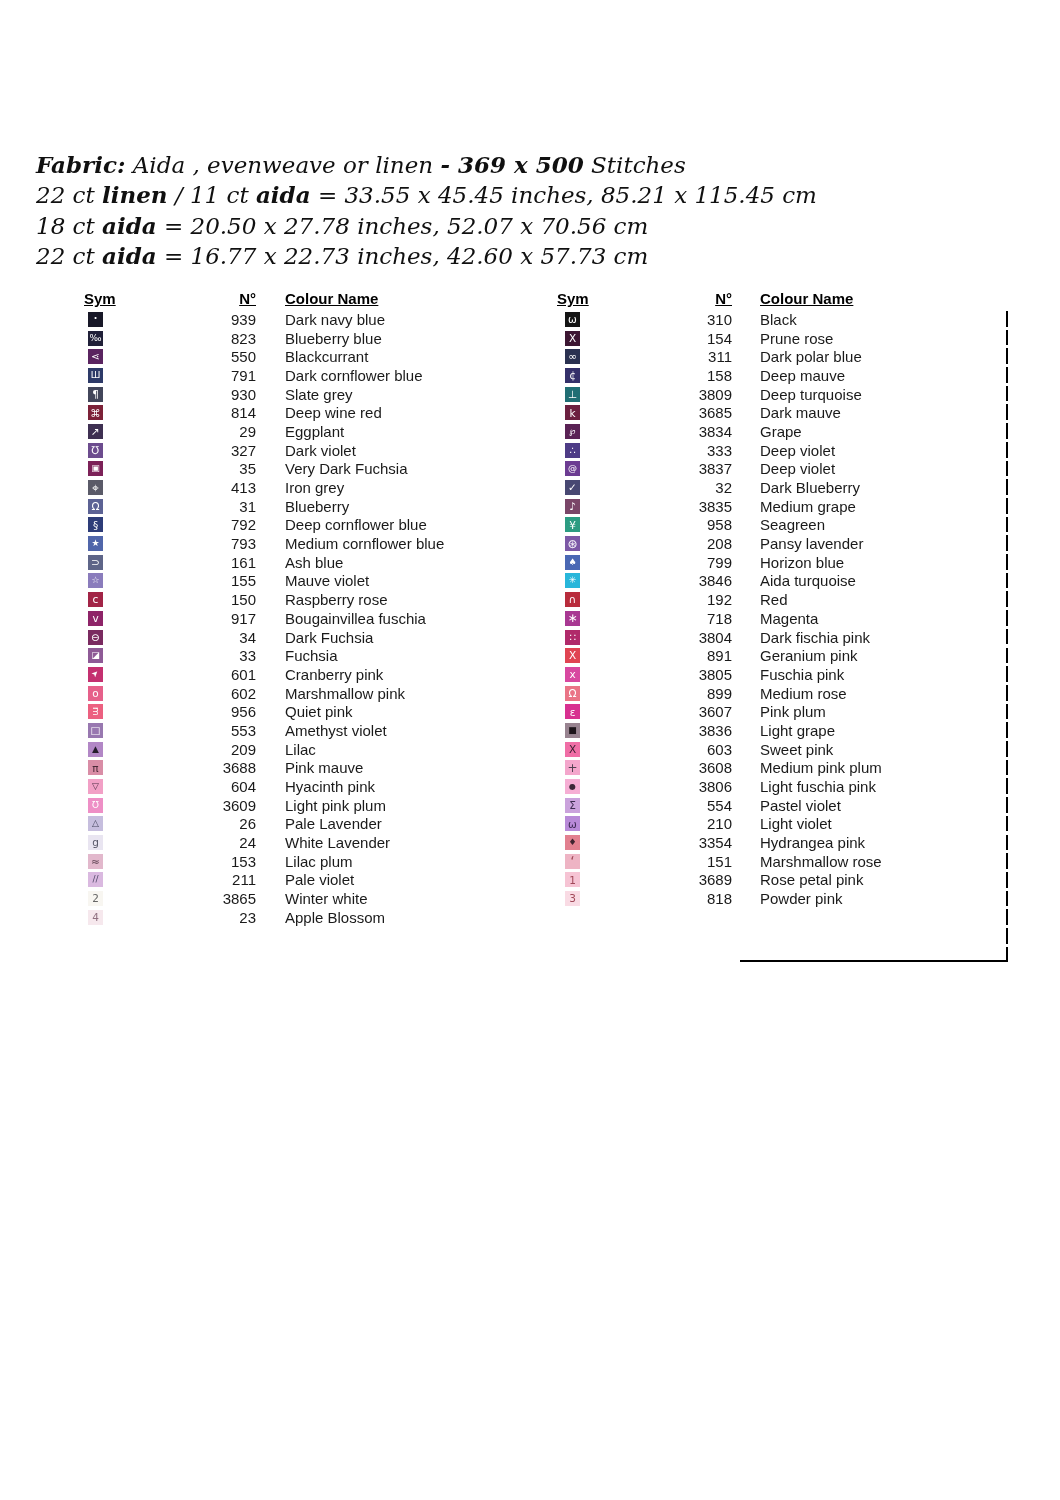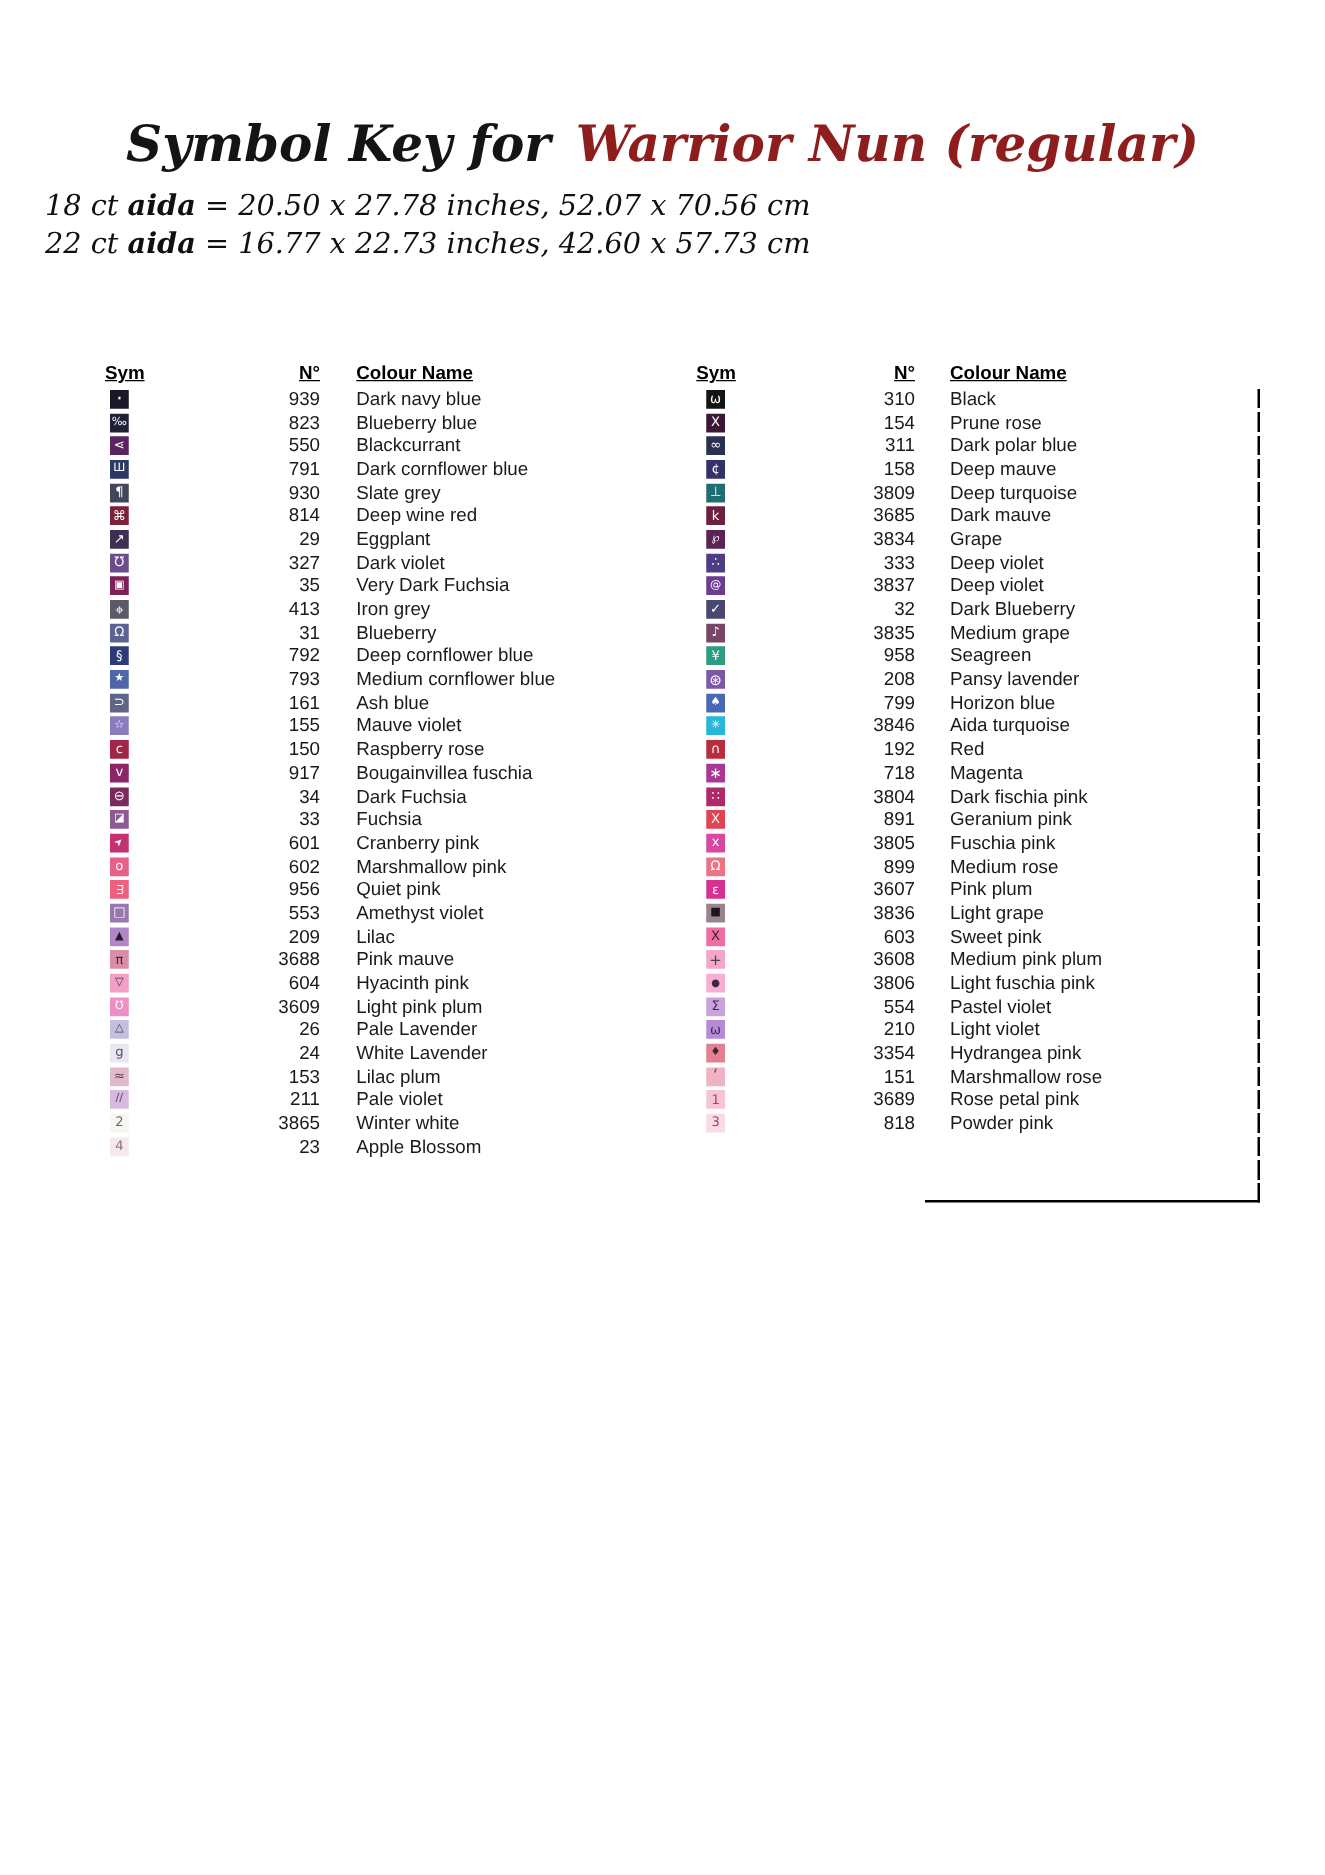--- a/index.html
+++ b/index.html
@@ -45,25 +45,24 @@
   
   .vline{position:absolute;left:1006px;top:311px;width:2px;height:651px;
          background:repeating-linear-gradient(180deg,#000 0px,#000 15.6px,transparent 15.6px,transparent 18.7px);}
   .hline{position:absolute;left:740px;top:960px;width:268px;height:2px;background:#000;}
 </style>
 </head>
 <body>
 
 <div class="page">
 
-  <div class="title-line">
-    <span class="title-black">Symbol Key for</span><span class="title-red">Warrior Nun (regular)</span>
-  </div>
 
   <div class="fabric" id="fabric-block">
+      <div class="fline"><span class="bseg">Fabric:</span><span>  Aida , evenweave or  linen </span><span class="bseg">- 369 x 500</span><span> Stitches</span></div>
+      <div class="fline"><span>22 ct </span><span class="bseg">linen</span><span> / 11 ct </span><span class="bseg">aida</span><span> = 33.55 x 45.45 inches, 85.21 x 115.45 cm</span></div>
       <div class="fline"><span>18 ct </span><span class="bseg">aida</span><span>  = 20.50 x 27.78 inches, 52.07 x 70.56 cm</span></div>
       <div class="fline"><span>22 ct </span><span class="bseg">aida</span><span> = 16.77 x 22.73 inches, 42.60 x 57.73 cm</span></div>
     </div>
 
   <div class="key-table" id="left-table">
     <div class="hrow">
       <span class="h-sym">Sym</span>
       <span class="h-num">N°</span>
       <span class="h-gap"></span>
       <span class="h-name">Colour Name</span>

